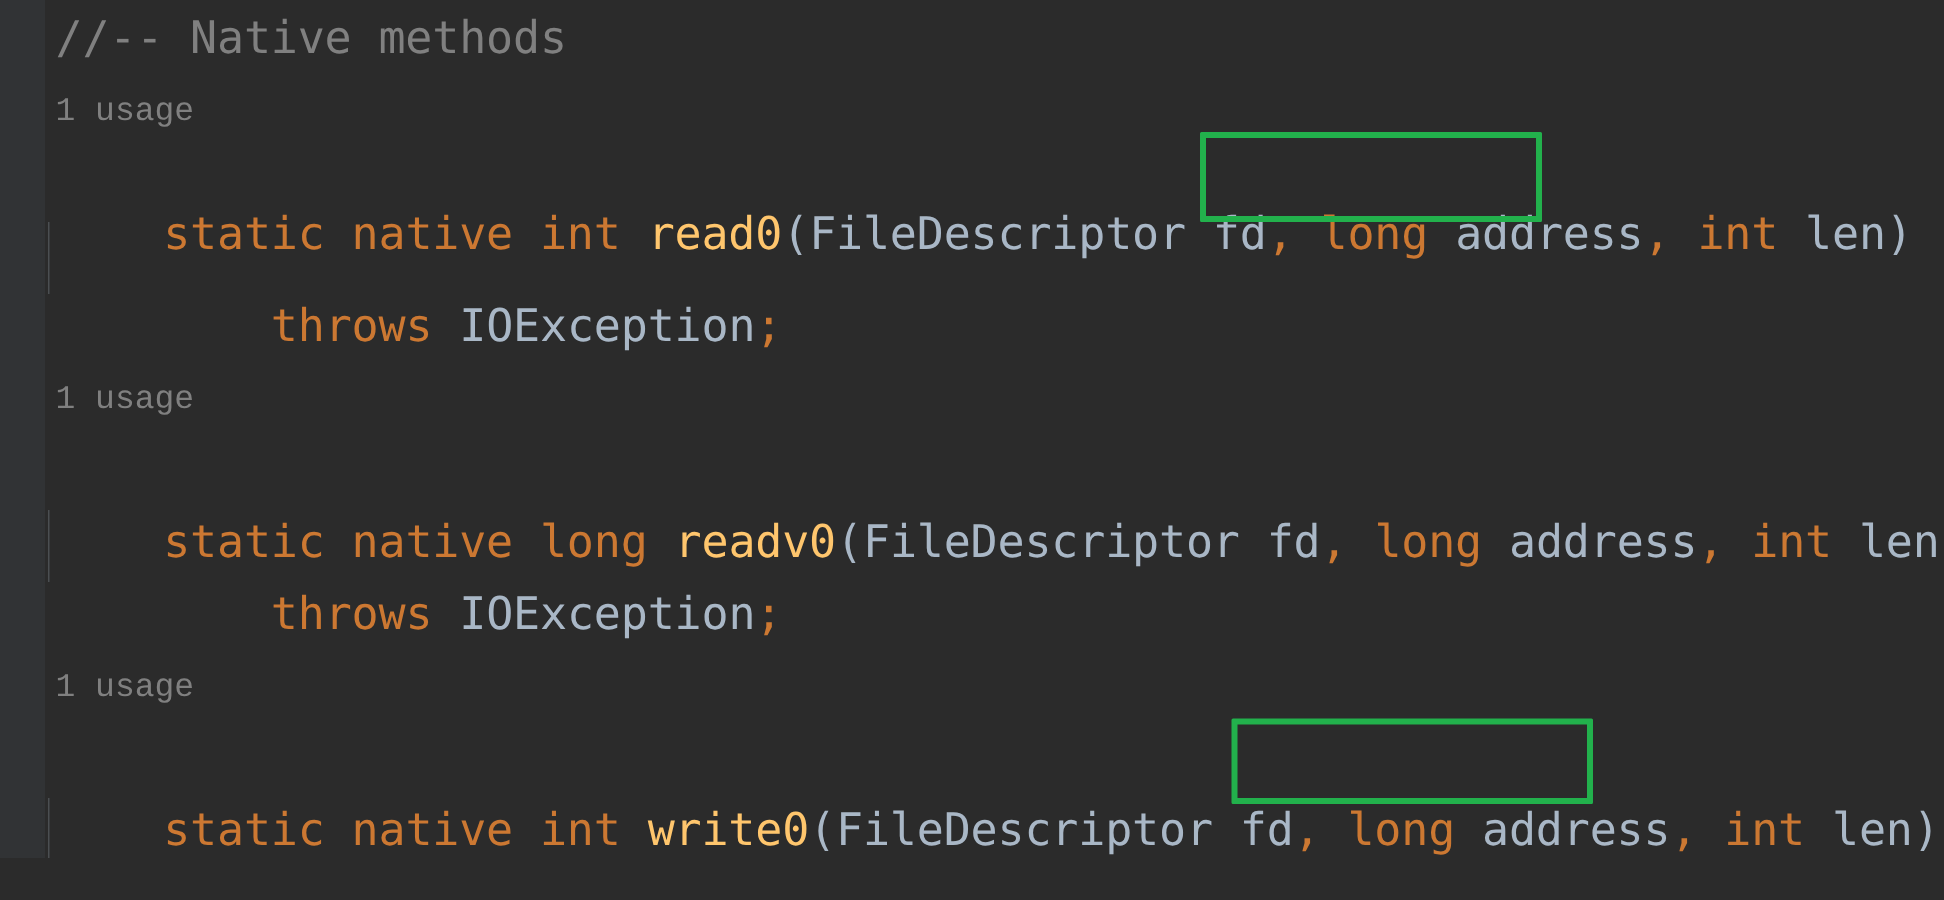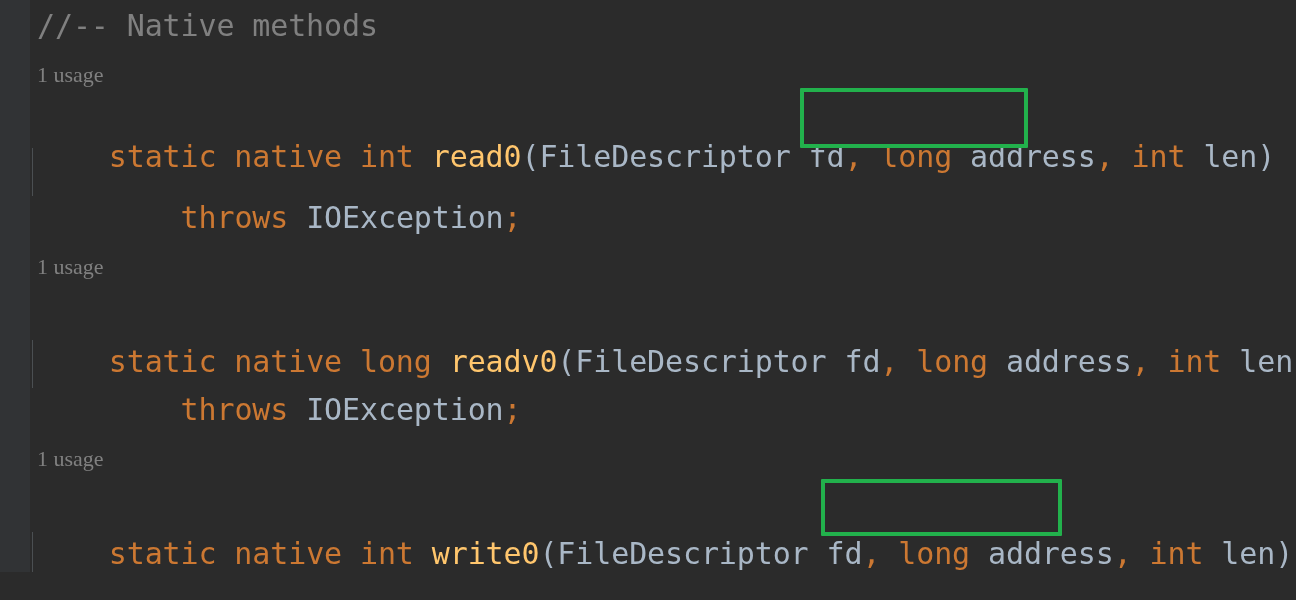--- a/index.html
+++ b/index.html
@@ -53,21 +53,21 @@
     font-family: "DejaVu Sans Mono", "Liberation Mono", monospace;
     letter-spacing: -0.12px;
   }
   .usage {
     position: absolute;
     left: 37px;
     white-space: pre;
     font-size: 22px;
     line-height: 30px;
     color: #808080;
-    font-family: Liberation Serif, serif;
+    font-family: Liberation Mono, monospace;
   }
   .kw        { color: #cc7832; }
   .method    { color: #ffc66d; }
   .ident     { color: #a9b7c6; }
   .punc      { color: #a9b7c6; }
   .comma     { color: #cc7832; }
   .comment   { color: #808080; }
   .type      { color: #a9b7c6; }
   .hlbox {
     position: absolute;

